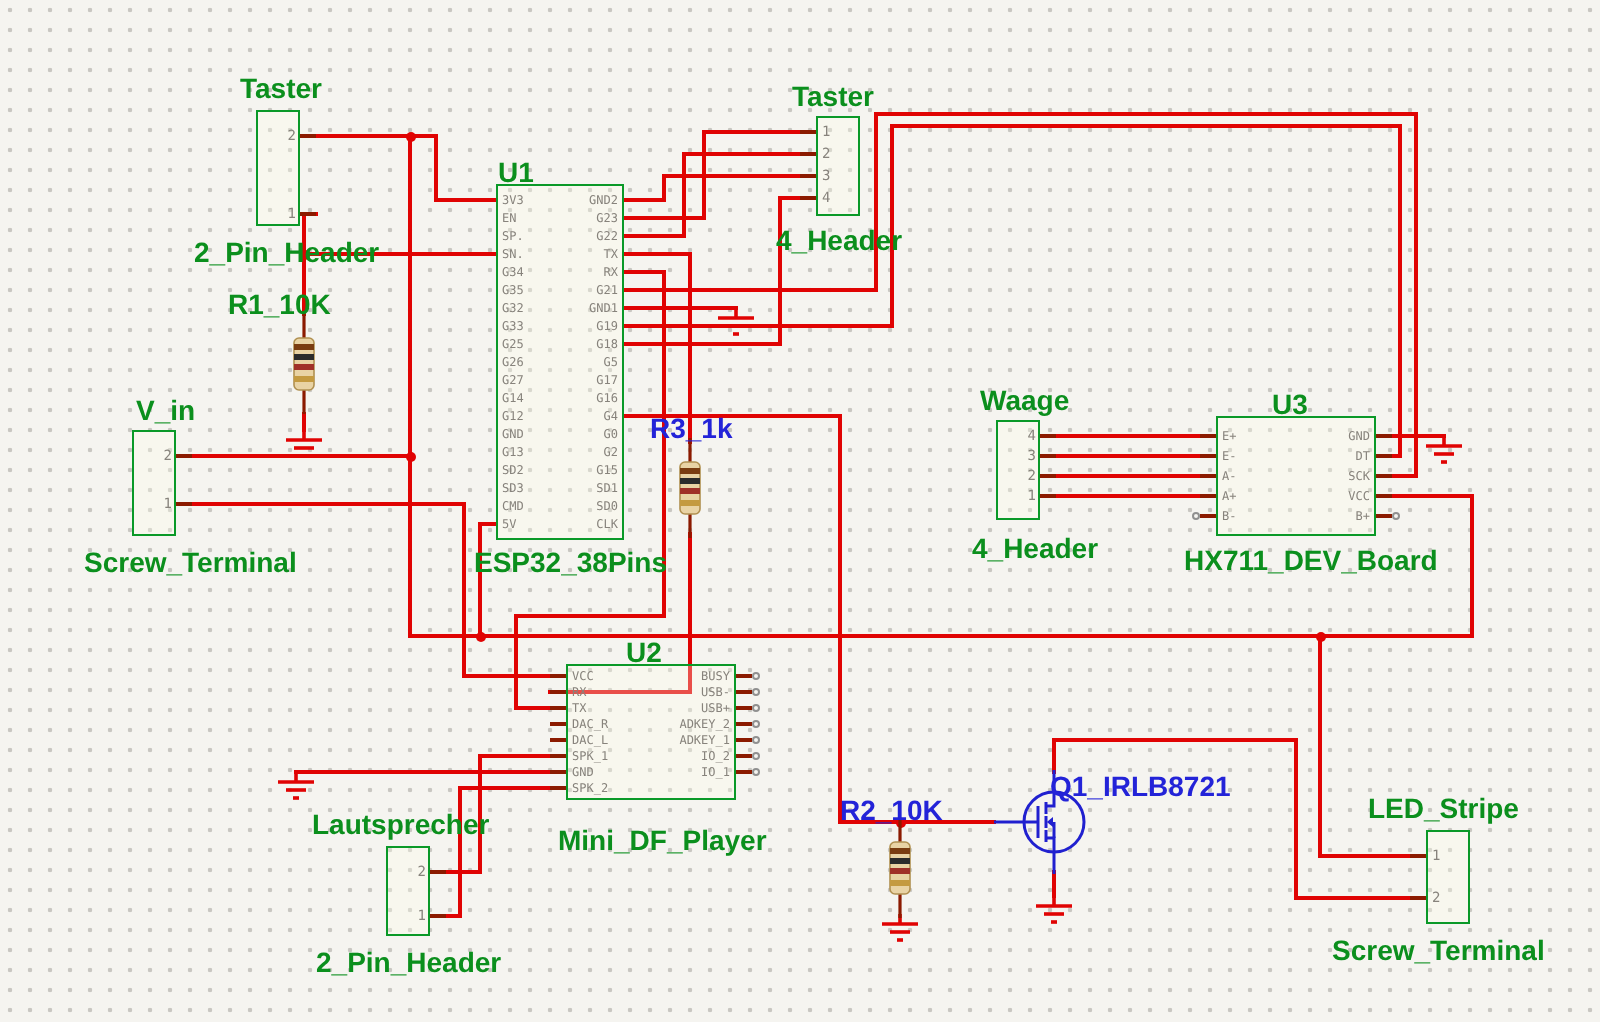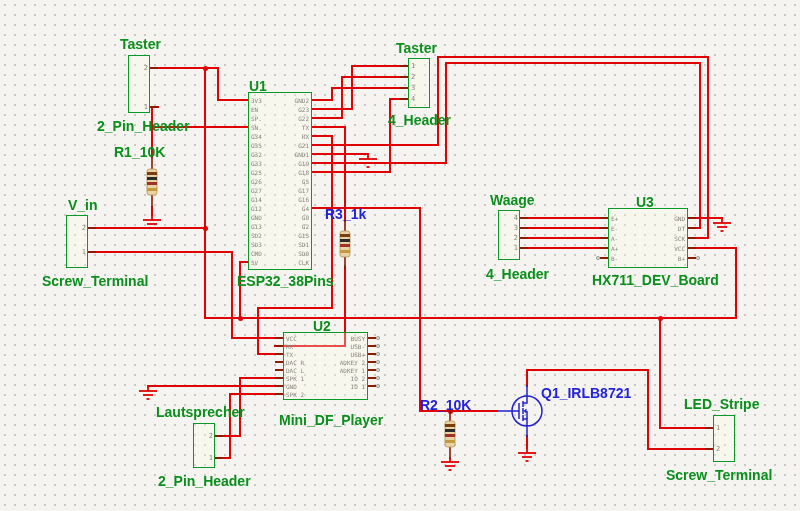--- a/index.html
+++ b/index.html
@@ -337,21 +337,21 @@
         <line x1="24" y1="20" x2="24" y2="36"></line>
         <line x1="28" y1="18" x2="28" y2="24"></line>
         <line x1="28" y1="25" x2="28" y2="31"></line>
         <line x1="28" y1="32" x2="28" y2="38"></line>
         <polyline points="28,20 32,20 32,2"></polyline>
         <polyline points="28,36 32,36 32,54"></polyline>
         <line x1="32" y1="28" x2="32" y2="36"></line>
       </g>
       <polygon points="31.5,25.5 31.5,30.5 28.4,28" fill="#2020cf"></polygon>
     </svg>
-    <div class="lbl blue" style="left: 541px; top: 385px;">Q1_IRLB8721</div>
+    <div class="lbl blue" style="left: 525px; top: 385px;">Q1_IRLB8721</div>
     <div class="cbox" style="left: 713px; top: 415px; width: 22px; height: 47px;"></div>
     <div class="stub" style="left: 705px; top: 427px; width: 8px; height: 2px;"></div>
     <div class="pnum" style="left: 716px; top: 424px; width: 8px; height: 8px; text-align: left;">1</div>
     <div class="stub" style="left: 705px; top: 448px; width: 8px; height: 2px;"></div>
     <div class="pnum" style="left: 716px; top: 445px; width: 8px; height: 8px; text-align: left;">2</div>
     <div class="lbl green" style="left: 684px; top: 396px;">LED_Stripe</div>
     <div class="lbl green" style="left: 666px; top: 467px;">Screw_Terminal</div>
   </div>
 
 </body></html>

